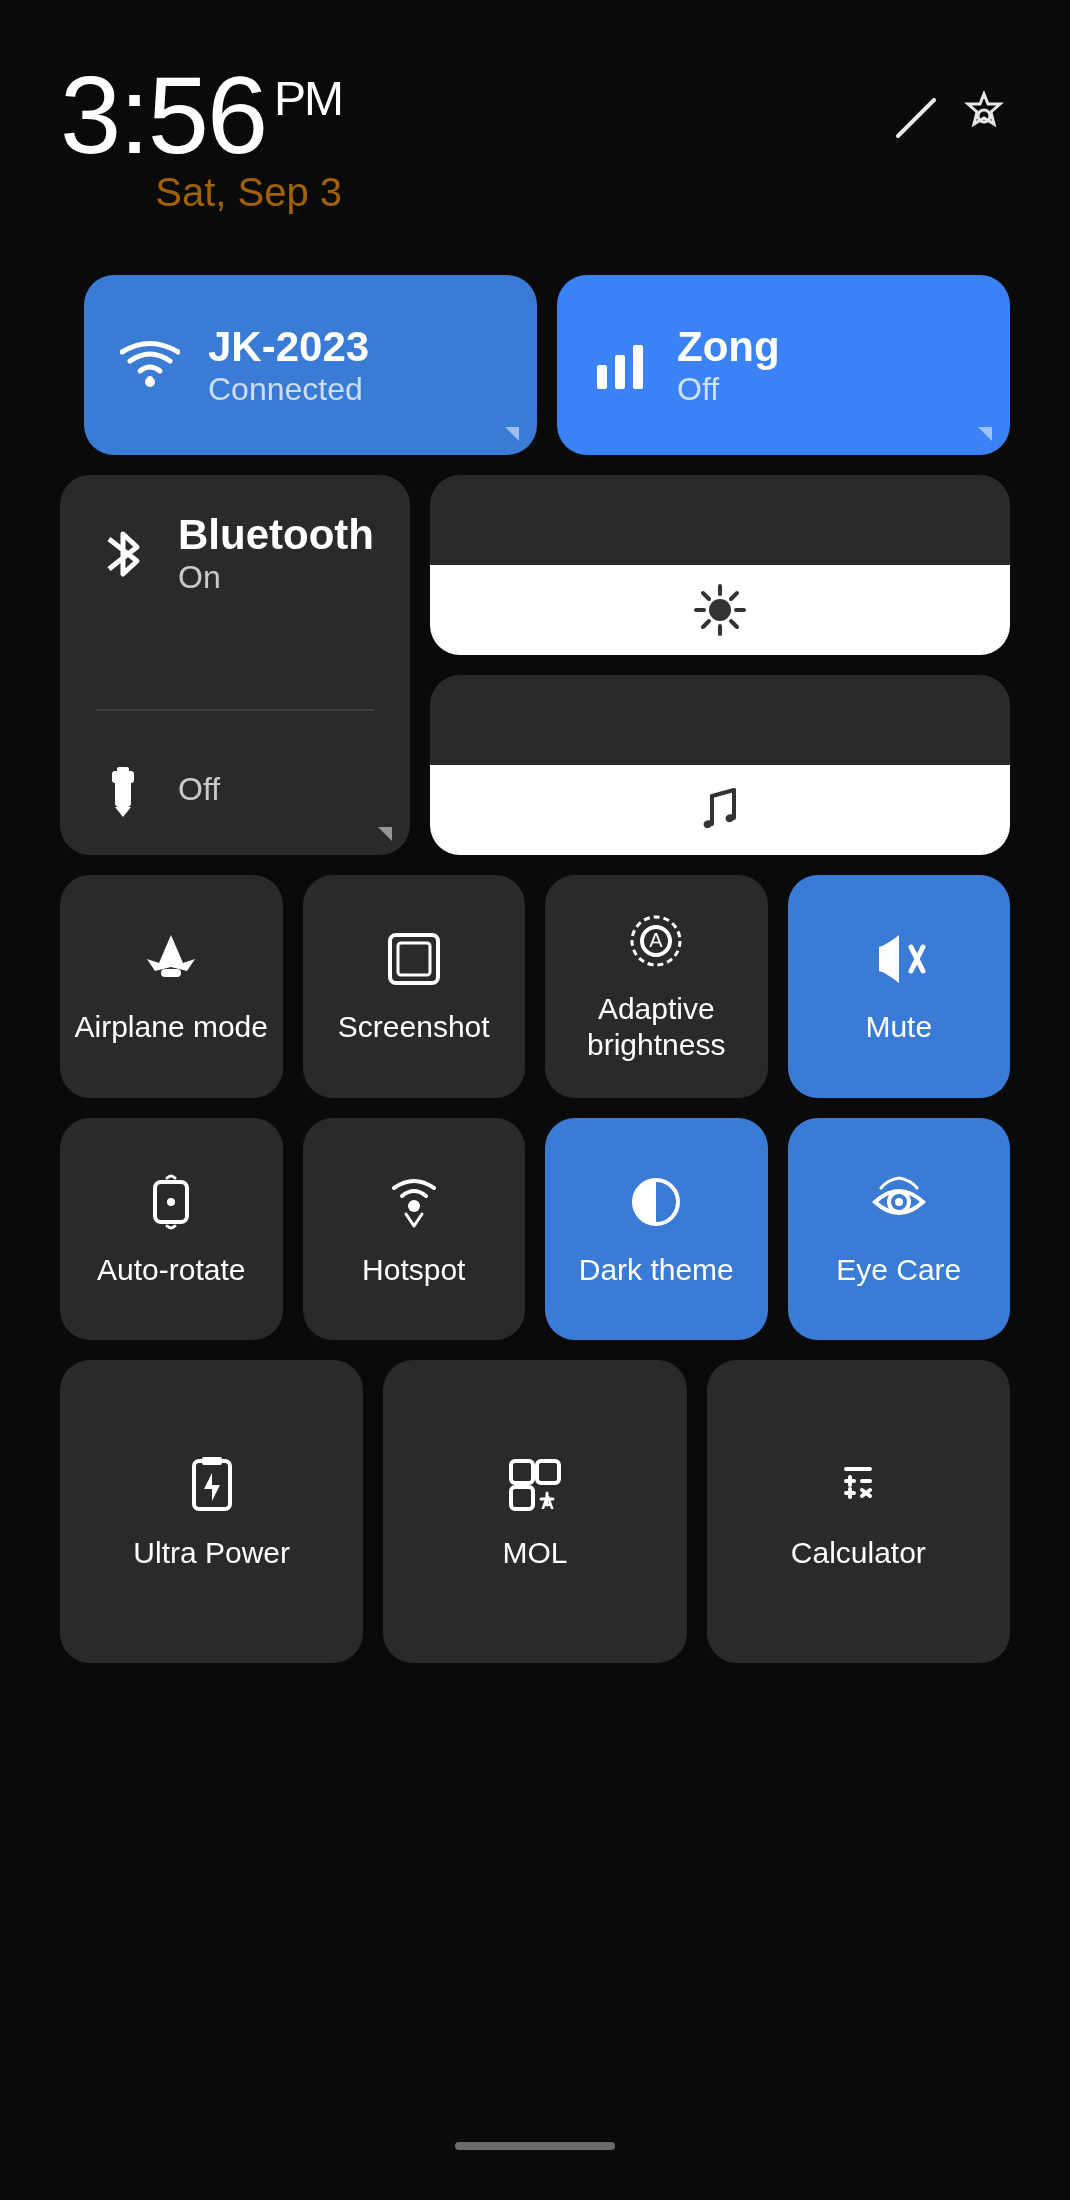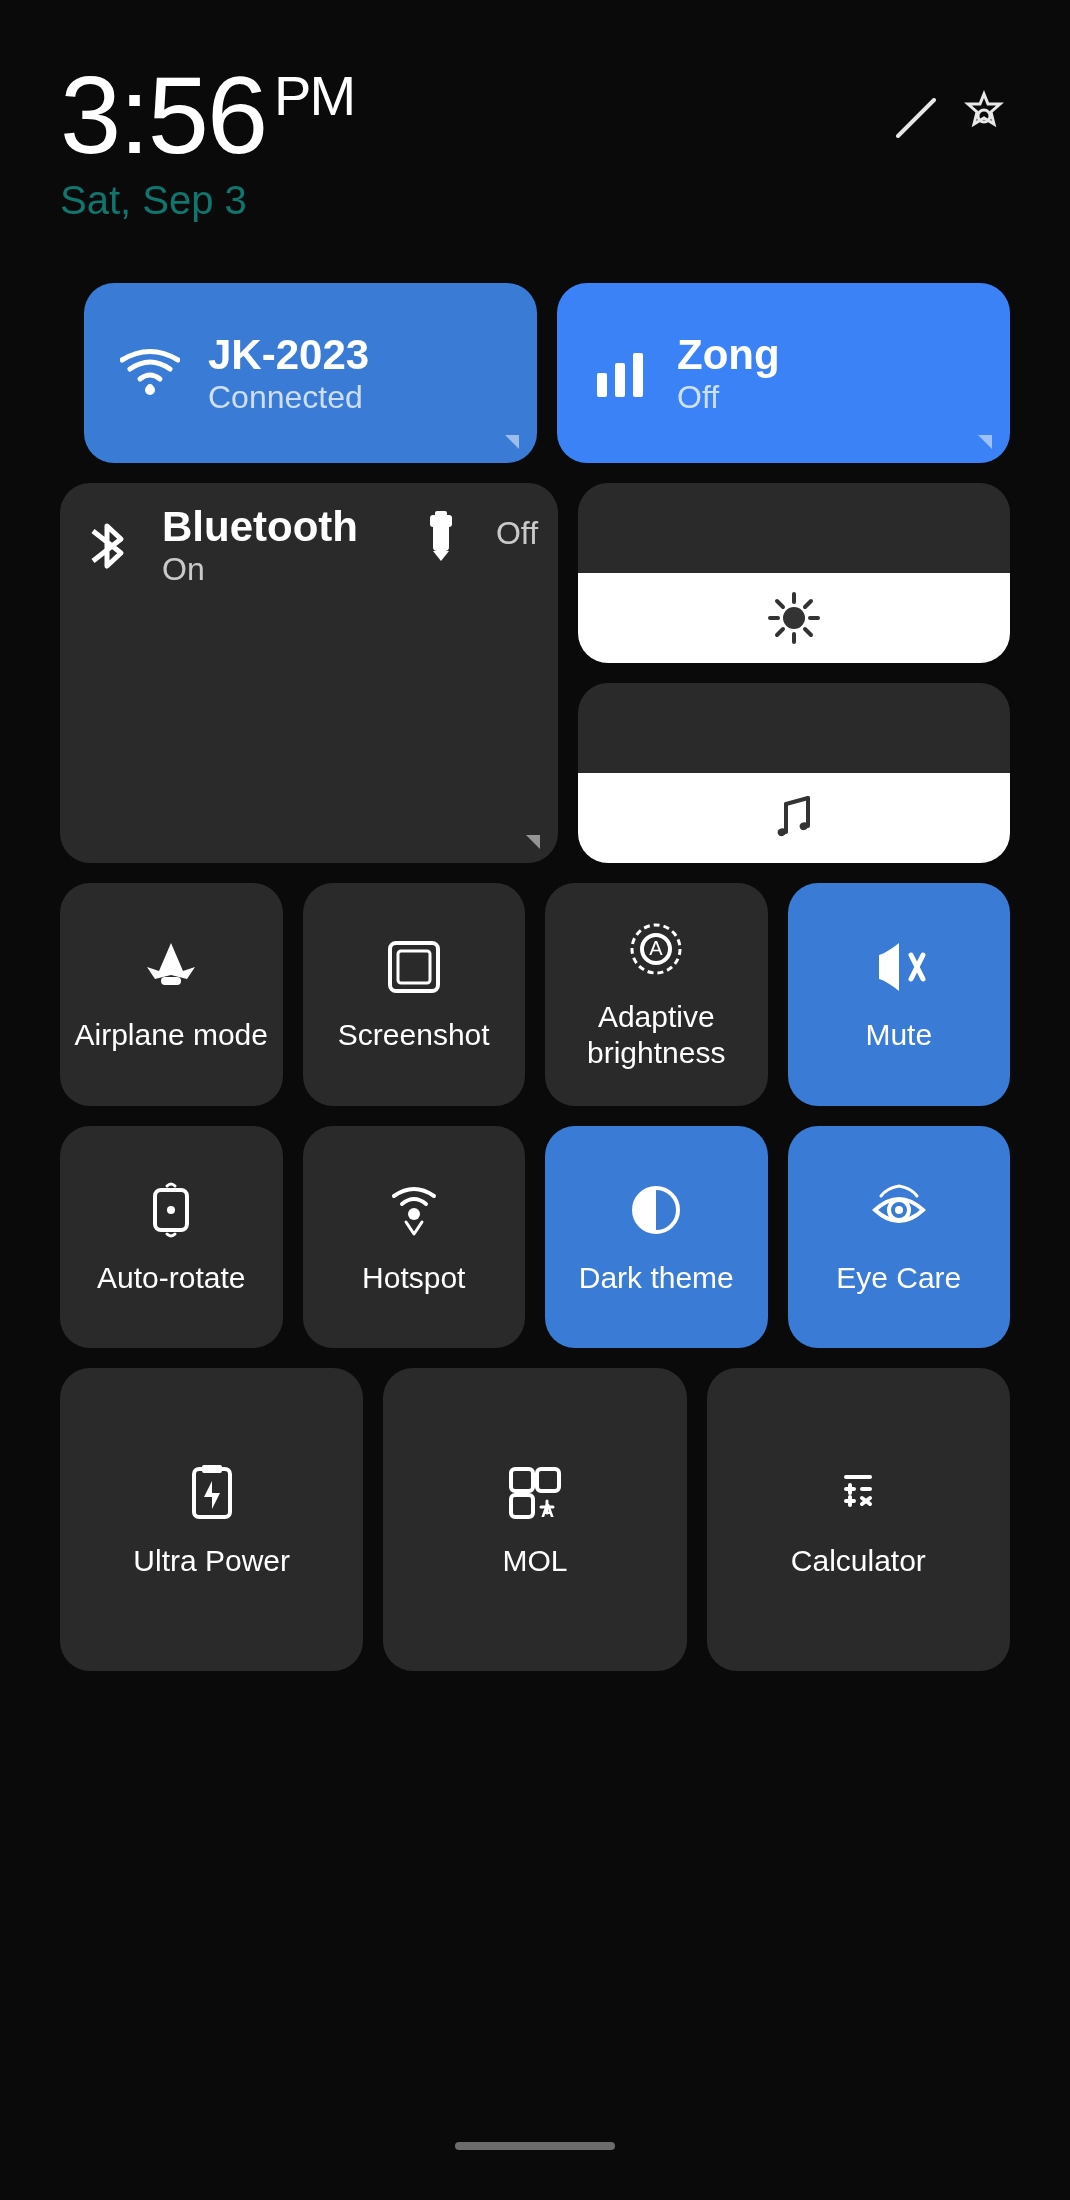--- a/index.html
+++ b/index.html
@@ -19,30 +19,30 @@
       padding: 60px 60px 30px 60px;
     }
     .time-block {}
     .time-large {
       font-size: 110px;
       font-weight: 300;
       line-height: 1;
       letter-spacing: -2px;
     }
     .time-large .pm {
-      font-size: 56px;
+      font-size: 48px;
       font-weight: 300;
       vertical-align: super;
       margin-left: 8px;
     }
     .date-text {
       font-size: 40px;
       font-weight: 400;
-      margin-top: 8px;
-      color: #0f766e;
+      color: #a16207;
+      text-align: right;
     }
     .status-icons {
       display: flex;
       align-items: center;
       gap: 20px;
       margin-top: 30px;
     }
     .status-icon {
       color: #fff;
       font-size: 48px;
@@ -263,21 +263,21 @@
       <div class="tile-text">
         <div class="tile-name">Zong</div>
         <div class="tile-status">Off</div>
       </div>
       <div class="chevron"></div>
     </div>
   </div>
 
   <div class="row-mixed">
 
-    <div class="tile-wide-tall" style="flex-direction: row; align-items: flex-start; padding: 20px; justify-content: flex-start;">
+    <div class="tile-wide-tall" style="flex-direction: column; align-items: flex-start; padding: 36px; justify-content: flex-start;">
 
       <div style="display:flex;align-items:center;gap:28px;width:100%;margin-bottom:auto;">
         <span class="tile-icon-large svg-icon">
           <svg width="54" height="60" viewBox="0 0 54 60" fill="white">
             <polyline points="13,15 41,37 27,50 27,10 41,23 13,45" fill="none" stroke="white" stroke-width="5" stroke-linejoin="round"></polyline>
           </svg>
         </span>
         <div class="tile-text">
           <div class="tile-name">Bluetooth</div>
           <div class="tile-status">On</div>

